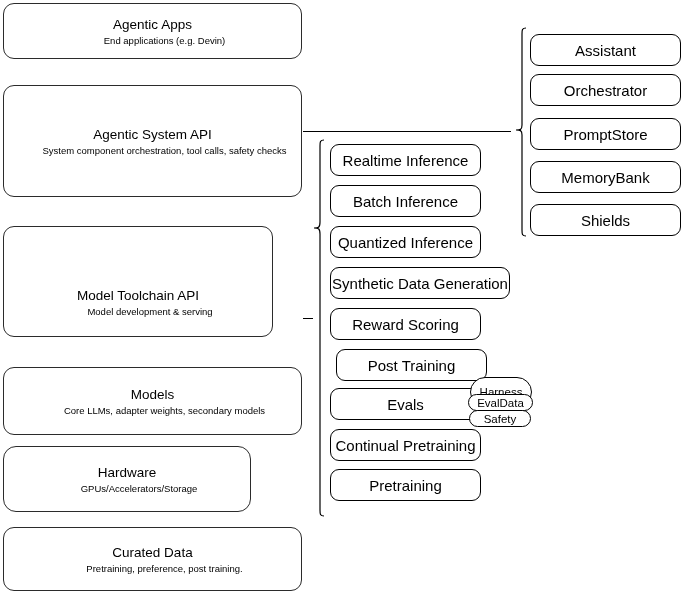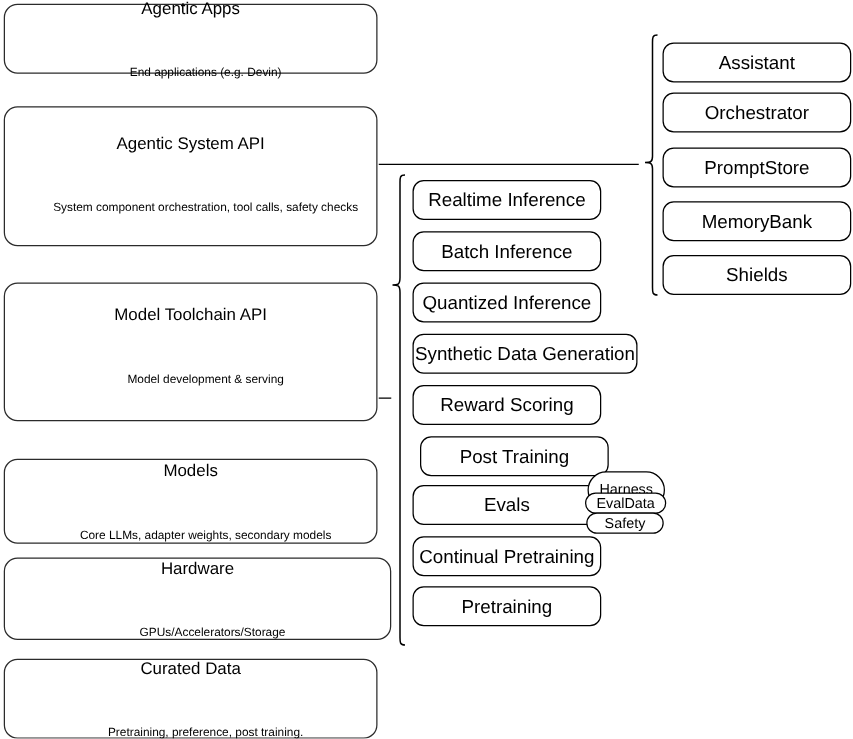--- a/index.html
+++ b/index.html
@@ -22,21 +22,20 @@
   .layer-box {
     position: absolute;
     box-sizing: border-box;
     border: 1.3px solid #2b2b2b;
     border-radius: 11px;
     background: #ffffff;
     display: flex;
     flex-direction: column;
     align-items: center;
     justify-content: center;
-    gap: 36px;
   }
   .layer-title {
     font-size: 13.5px;
     line-height: 17px;
     color: #000;
     text-align: center;
     white-space: nowrap;
   }
   .layer-sub {
     font-size: 9.5px;
@@ -92,36 +91,36 @@
 </head>
 <body>
 
 <div id="canvas">
 
   <div class="layer-box" style="left:3px; top:3px; width:299px; height:56px;">
     <div class="layer-title">Agentic Apps</div>
     <div class="layer-sub">End applications (e.g. Devin)</div>
   </div>
 
-  <div class="layer-box" style="left:3px; top:85px; width:299px; height:112px; justify-content:flex-start; padding-top:20px;">
+  <div class="layer-box" style="left:3px; top:85px; width:299px; height:112px; justify-content:flex-start; padding-top:40px;">
     <div class="layer-title">Agentic System API</div>
     <div class="layer-sub">System component orchestration, tool calls, safety checks</div>
   </div>
 
-  <div class="layer-box" style="left:3px; top:226px; width:299px; height:111px; justify-content:flex-start; padding-top:16px;">
+  <div class="layer-box" style="left:3px; top:226px; width:270px; height:111px; justify-content:flex-start; padding-top:60px;">
     <div class="layer-title">Model Toolchain API</div>
     <div class="layer-sub">Model development &amp; serving</div>
   </div>
 
   <div class="layer-box" style="left:3px; top:367px; width:299px; height:68px;">
     <div class="layer-title">Models</div>
     <div class="layer-sub">Core LLMs, adapter weights, secondary models</div>
   </div>
 
-  <div class="layer-box" style="left:3px; top:446px; width:310px; height:66px;">
+  <div class="layer-box" style="left:3px; top:446px; width:248px; height:66px;border-radius:13px;">
     <div class="layer-title">Hardware</div>
     <div class="layer-sub">GPUs/Accelerators/Storage</div>
   </div>
 
   <div class="layer-box" style="left:3px; top:527px; width:299px; height:64px;">
     <div class="layer-title">Curated Data</div>
     <div class="layer-sub">Pretraining, preference, post training.</div>
   </div>
 
   <div class="connector-line" style="left:303px; top:131px; width:208px;"></div>

